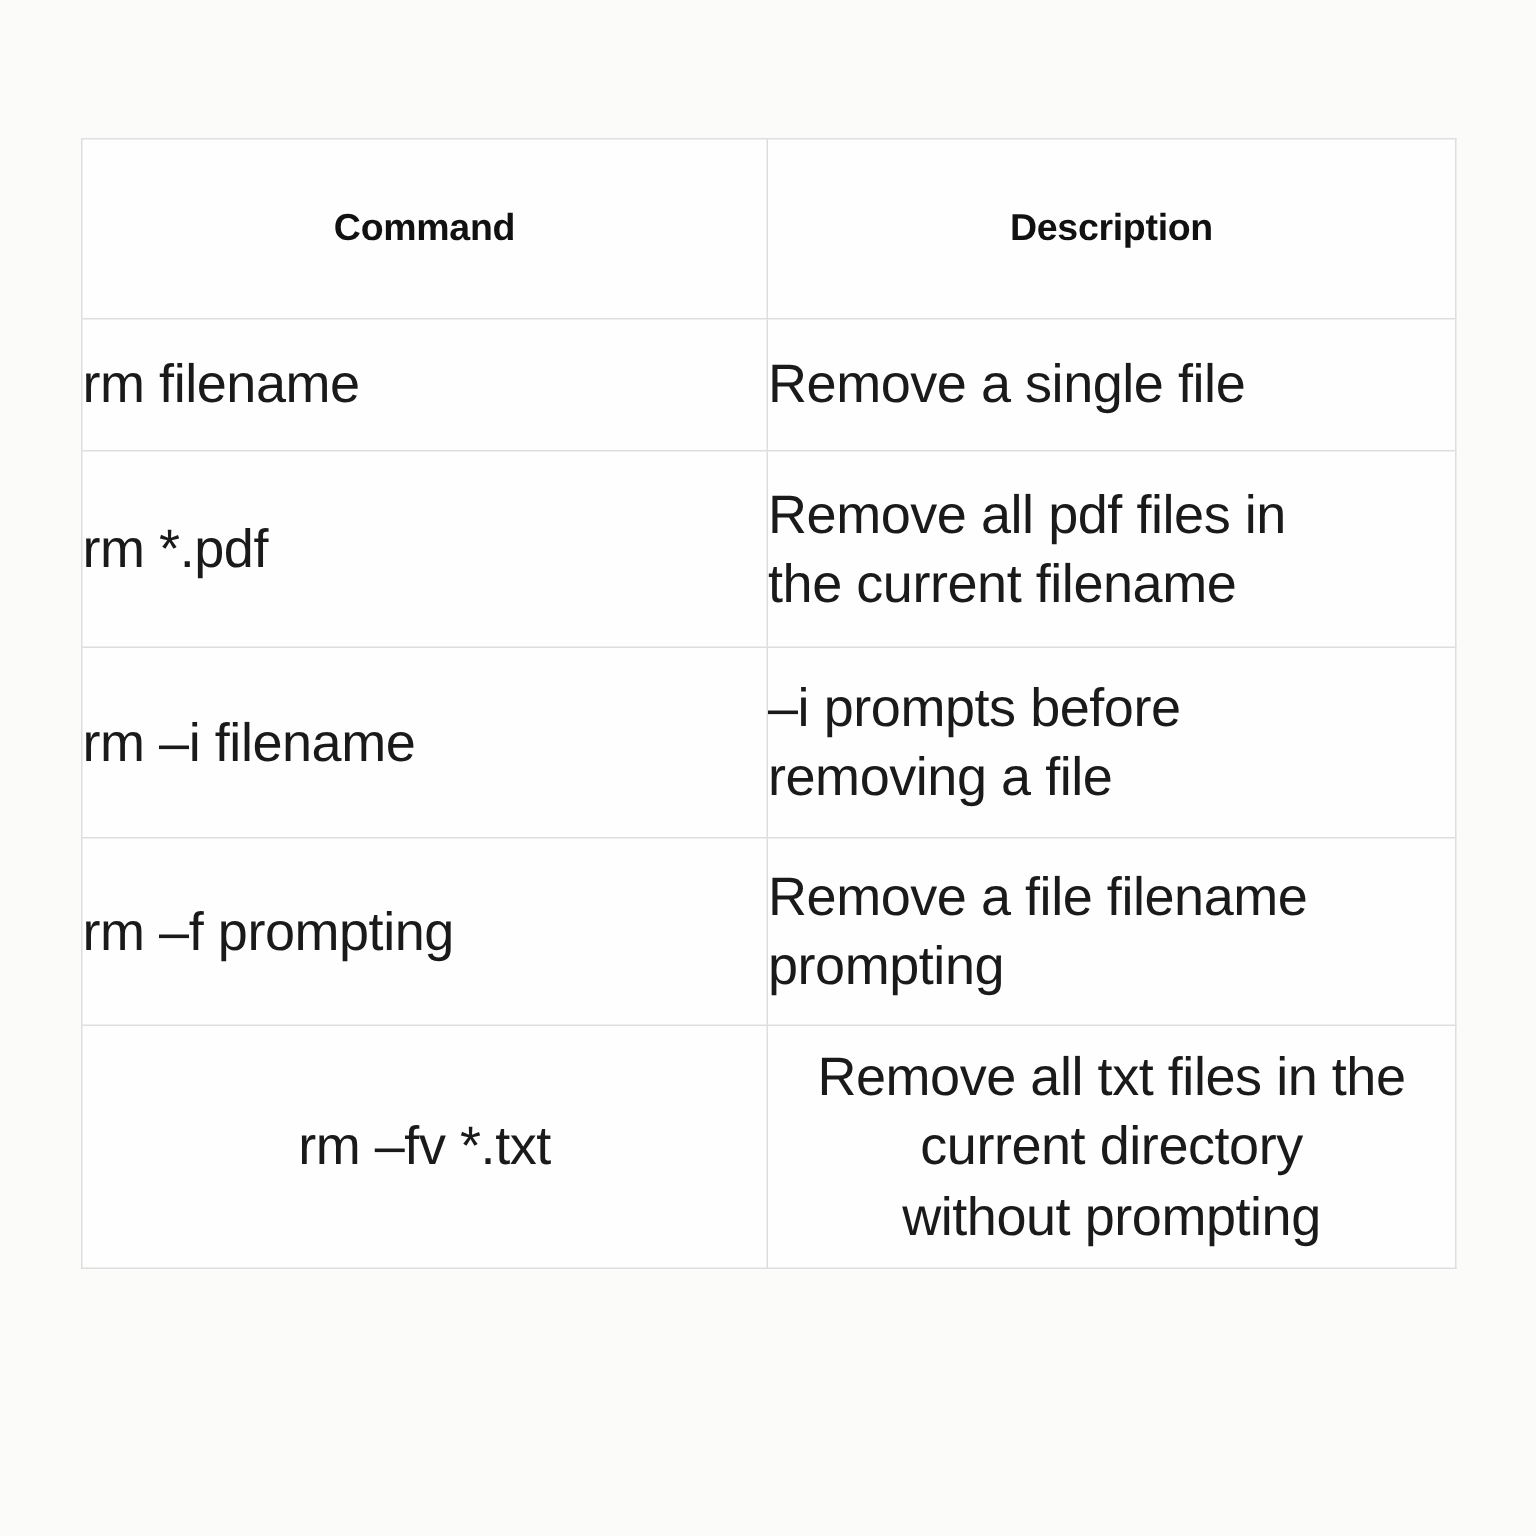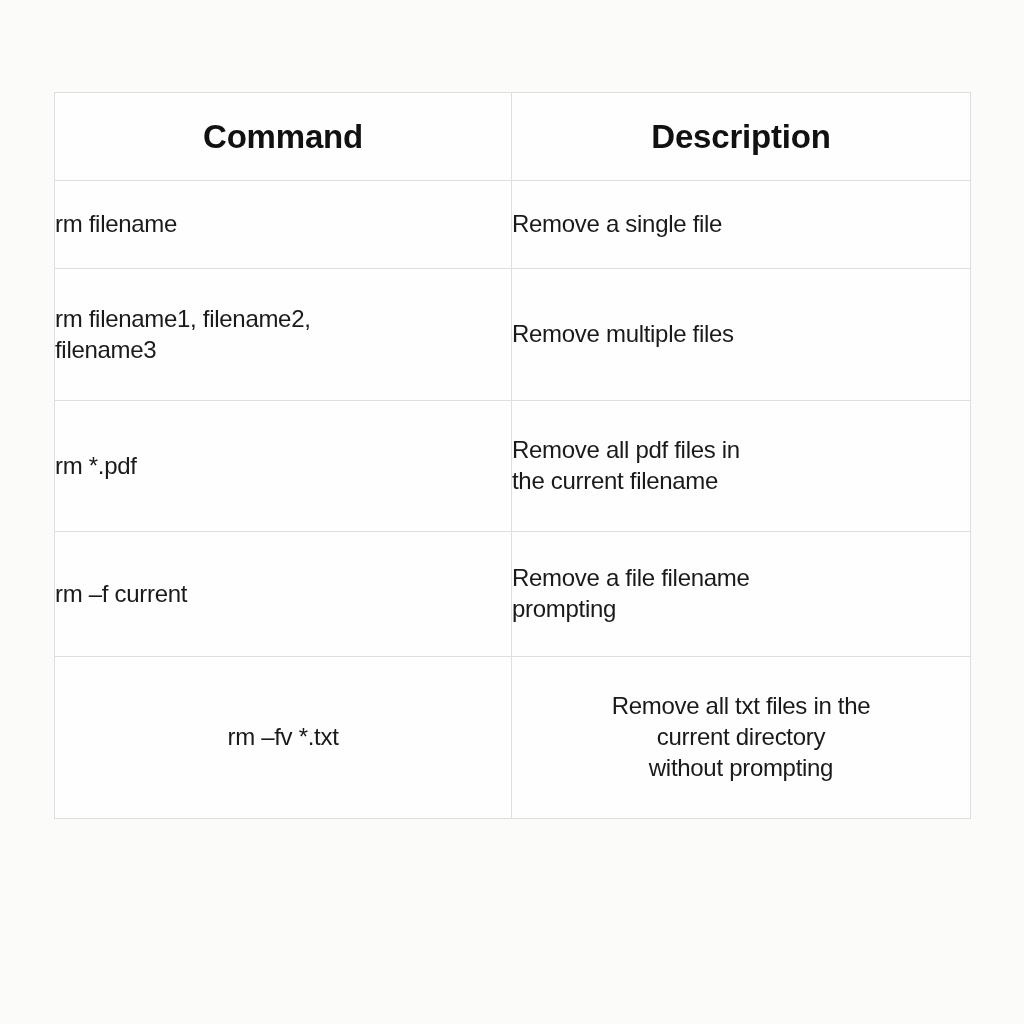--- a/index.html
+++ b/index.html
@@ -41,30 +41,30 @@
     border: 1px solid #dedede;
     background: #fefefe;
     vertical-align: middle;
     padding: 0;
   }
 
   
   .cmd-table thead th {
     height: 87px;
     text-align: center;
-    font-size: 33px;
+    font-size: 25px;
     font-weight: bold;
     color: #111111;
     letter-spacing: -0.2px;
-    padding: 0 12px;
+    padding: 16px 12px;
   }
 
   
   .cmd-table tbody td {
-    font-size: 24px;
+    font-size: 36px;
     font-weight: normal;
     color: #1a1a1a;
     line-height: 1.28;
     letter-spacing: -0.3px;
   }
 
   .cell-command {
     padding: 6px 10px 6px 24px;
   }
 
@@ -105,44 +105,44 @@
 
       <tr class="row-h89">
         <td class="cell-command">
           <span class="cell-text">rm filename</span>
         </td>
         <td class="cell-description">
           <span class="cell-text">Remove a single file</span>
         </td>
       </tr>
 
-      <tr class="row-h133">
-        <td class="cell-command">
-          <span class="cell-text">rm filename1, filename2,
-filename3</span>
-        </td>
-        <td class="cell-description">
-          <span class="cell-text">Remove multiple files</span>
-        </td>
-      </tr>
 
       <tr class="row-h132">
         <td class="cell-command">
           <span class="cell-text">rm *.pdf</span>
         </td>
         <td class="cell-description">
           <span class="cell-text">Remove all pdf files in
 the current filename</span>
         </td>
       </tr>
 
+      <tr class="row-h128">
+        <td class="cell-command">
+          <span class="cell-text">rm –i filename</span>
+        </td>
+        <td class="cell-description">
+          <span class="cell-text">–i prompts before
+removing a file</span>
+        </td>
+      </tr>
 
       <tr class="row-h126">
         <td class="cell-command">
-          <span class="cell-text">rm –f current</span>
+          <span class="cell-text">rm –f prompting</span>
         </td>
         <td class="cell-description">
           <span class="cell-text">Remove a file filename
 prompting</span>
         </td>
       </tr>
 
       <tr class="row-h163">
         <td class="cell-command">
           <span class="cell-text">rm –fv *.txt</span>

